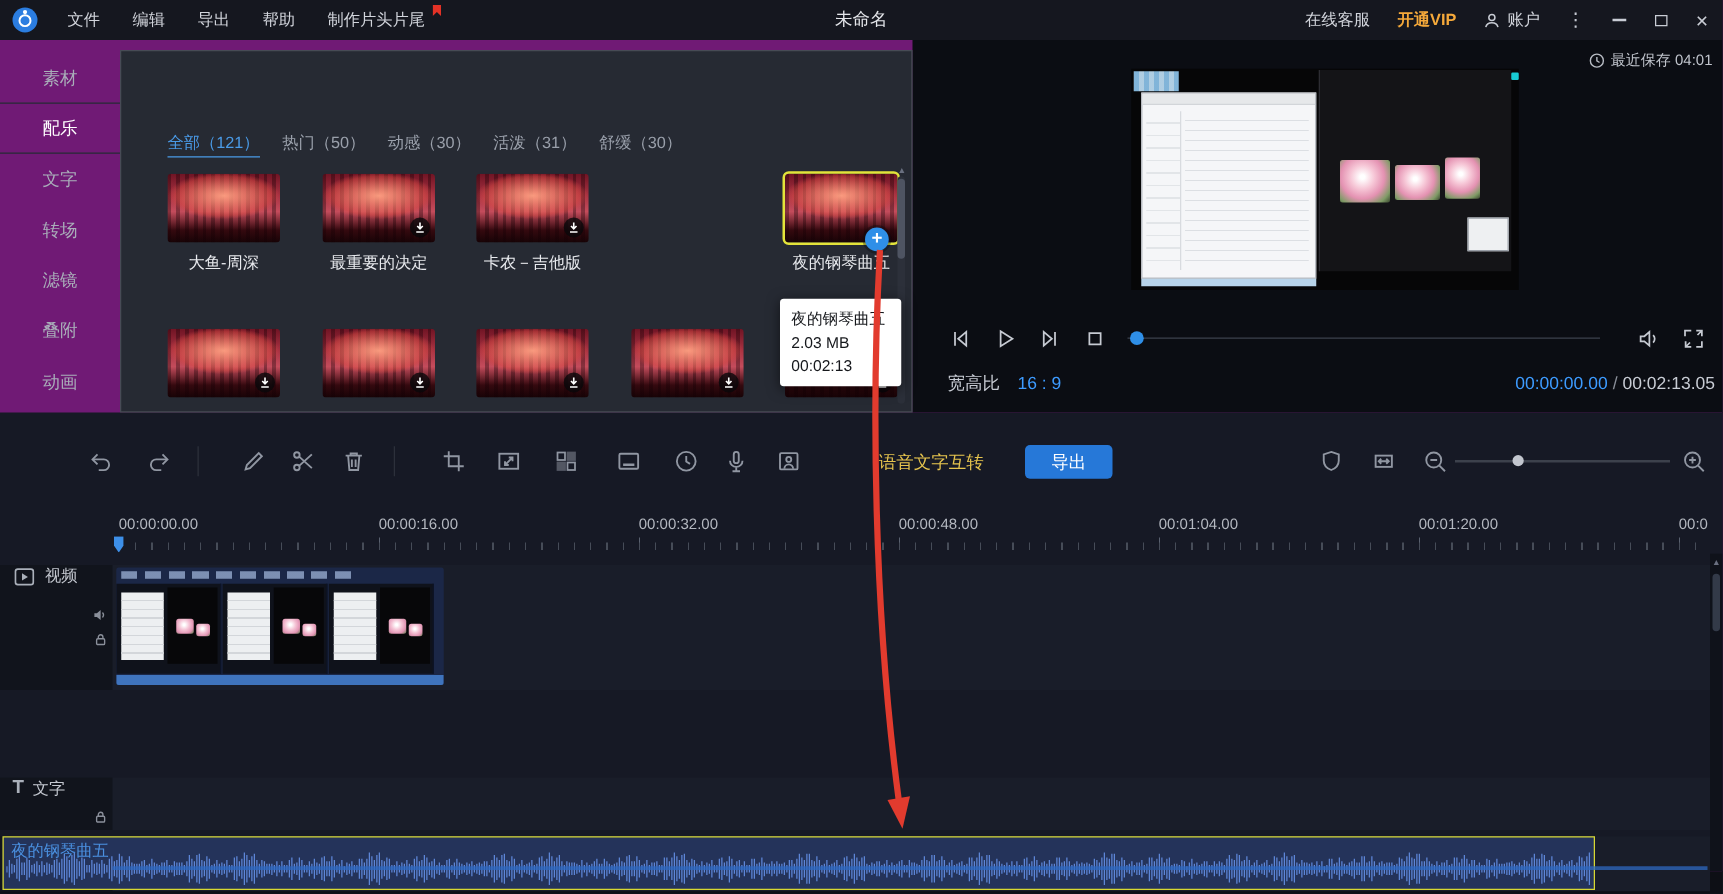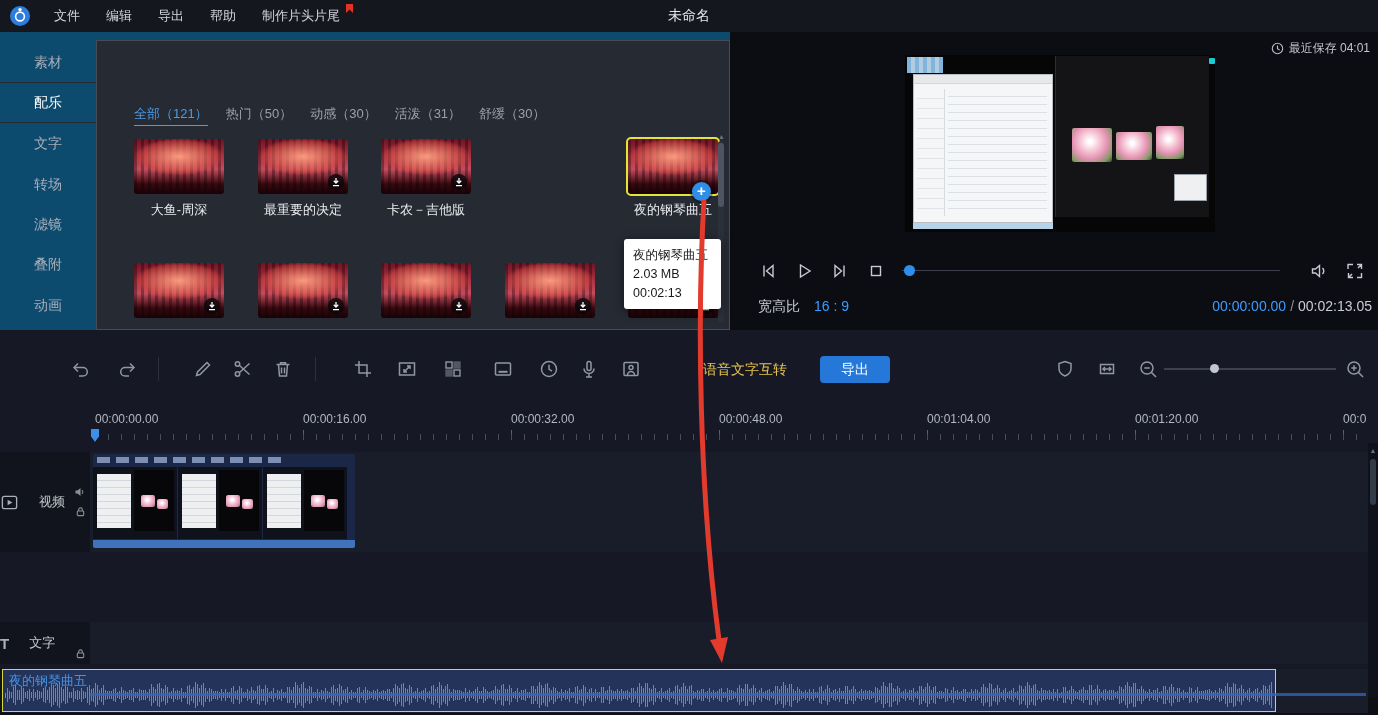--- a/index.html
+++ b/index.html
@@ -1,18 +1,18 @@
 <!DOCTYPE html>
 <html><head>
 <meta charset="utf-8">
 <style>
 *{margin:0;padding:0;box-sizing:border-box;font-style:normal}
 html,body{width:1378px;height:715px;overflow:hidden}
 body{background:#0d0f15;font-family:"Liberation Sans","DejaVu Sans",sans-serif;color:#d6d9df}
-.app{position:relative;width:1378px;height:697px;background:#0c4a6e}
+.app{position:relative;width:1378px;height:697px;background:#701a75}
 svg{display:block}
 
 
 .titlebar{position:absolute;left:0;top:0;right:0;height:32px;background:#15171f;display:flex;align-items:center;z-index:30}
 .logo{margin:0 10px 0 9px;cursor:pointer}
 .menus{display:flex;align-items:center}
 .menu{font-size:13px;color:#d2d5dc;padding:0 13px;cursor:pointer;position:relative}
 .flag{position:absolute;top:-3px;right:0;width:7px;height:9px;background:#e33226;clip-path:polygon(0 0,100% 0,100% 100%,50% 62%,0 100%)}
 .app-title{position:absolute;left:50%;transform:translateX(-50%);font-size:14px;color:#e4e6ea}
 .tb-right{margin-left:auto;display:flex;align-items:center}
@@ -92,21 +92,21 @@
 .zoom-knob{position:absolute;left:1210px;top:364px;width:9px;height:9px;border-radius:50%;background:#c2c6ce;cursor:pointer}
 
 
 .ruler-label{position:absolute;top:412px;font-size:12px;color:#b4b8c0;white-space:nowrap}
 .ticks-minor{position:absolute;left:95px;right:12px;top:434px;height:6px;background:repeating-linear-gradient(90deg,#464c58 0 1px,rgba(0,0,0,0) 1px 13px)}
 .ticks-major{position:absolute;left:95px;right:12px;top:430px;height:10px;background:repeating-linear-gradient(90deg,#5a6170 0 1px,rgba(0,0,0,0) 1px 208px)}
 .playhead{position:absolute;left:91px;top:429px;width:8px;height:13px;background:#3d8fe8;clip-path:polygon(0 0,100% 0,100% 55%,50% 100%,0 55%);z-index:6;cursor:pointer}
 
 
 .trow{position:absolute;left:0;right:10px;background:#191d29}
-.thead{position:absolute;left:0;top:0;bottom:0;width:90px;background:#11141c;display:flex;align-items:center;gap:20px;padding-left:0}
+.thead{position:absolute;left:0;top:0;bottom:0;width:90px;background:#11141c;display:flex;gap:7px;padding-left:10px}
 .thead .tlabel{font-size:13px;color:#c4c8d0}
 .glyph-ic{font-size:14px;color:#aab0ba;line-height:1}
 .mini-ic{position:absolute;right:4px;cursor:pointer}
 .vscroll{position:absolute;right:0;top:443px;bottom:0;width:10px;background:#0f121a}
 .vthumb{position:absolute;left:2px;top:16px;width:6px;height:46px;background:#333a48;border-radius:3px;cursor:pointer}
 .vup{position:absolute;left:0;top:4px;width:10px;text-align:center;font-size:7px;color:#6a7080;cursor:pointer}
 .hscroll{position:absolute;left:90px;right:12px;bottom:1px;height:3px;background:#2e68c0;opacity:.75;cursor:pointer}
 
 
 .vclip{position:absolute;left:3px;top:2px;width:262px;height:94px;background:#1b2747;border-radius:2px;overflow:hidden;cursor:pointer}
@@ -141,20 +141,39 @@
         </svg>
     </span>
     <nav class="menus">
       <span class="menu">文件</span>
       <span class="menu">编辑</span>
       <span class="menu">导出</span>
       <span class="menu">帮助</span>
       <span class="menu"><i>制作片头片尾</i><em class="flag"></em></span>
     </nav>
     <div class="app-title">未命名</div>
+    <div class="tb-right">
+      <span class="support">在线客服</span>
+      <span class="vip">开通VIP</span>
+      <span class="account">
+        <svg width="15" height="15" viewBox="0 0 16 16" fill="none" stroke="#c8ccd4" stroke-width="1.3">
+            <circle cx="8" cy="5.3" r="2.6"></circle>
+            <path d="M2.8 13.6 a5.3 4.7 0 0 1 10.4 0"></path>
+          </svg>
+        <i>账户</i>
+      </span>
+      <span class="kebab">⋮</span>
+      <span class="winbtn">
+          <span class="minbar"></span>
+        </span>
+      <span class="winbtn">
+          <span class="maxbox"></span>
+        </span>
+      <span class="winbtn closex">×</span>
+    </div>
   </header>
 
   <aside class="sidebar">
     <span class="side-item" style="top:22px">素材</span>
     <span class="side-sep" style="top:50px"></span>
     <span class="side-item active" style="top:62px">配乐</span>
     <span class="side-sep" style="top:90px"></span>
     <span class="side-item" style="top:103px">文字</span>
     <span class="side-item" style="top:144px">转场</span>
     <span class="side-item" style="top:184px">滤镜</span>

